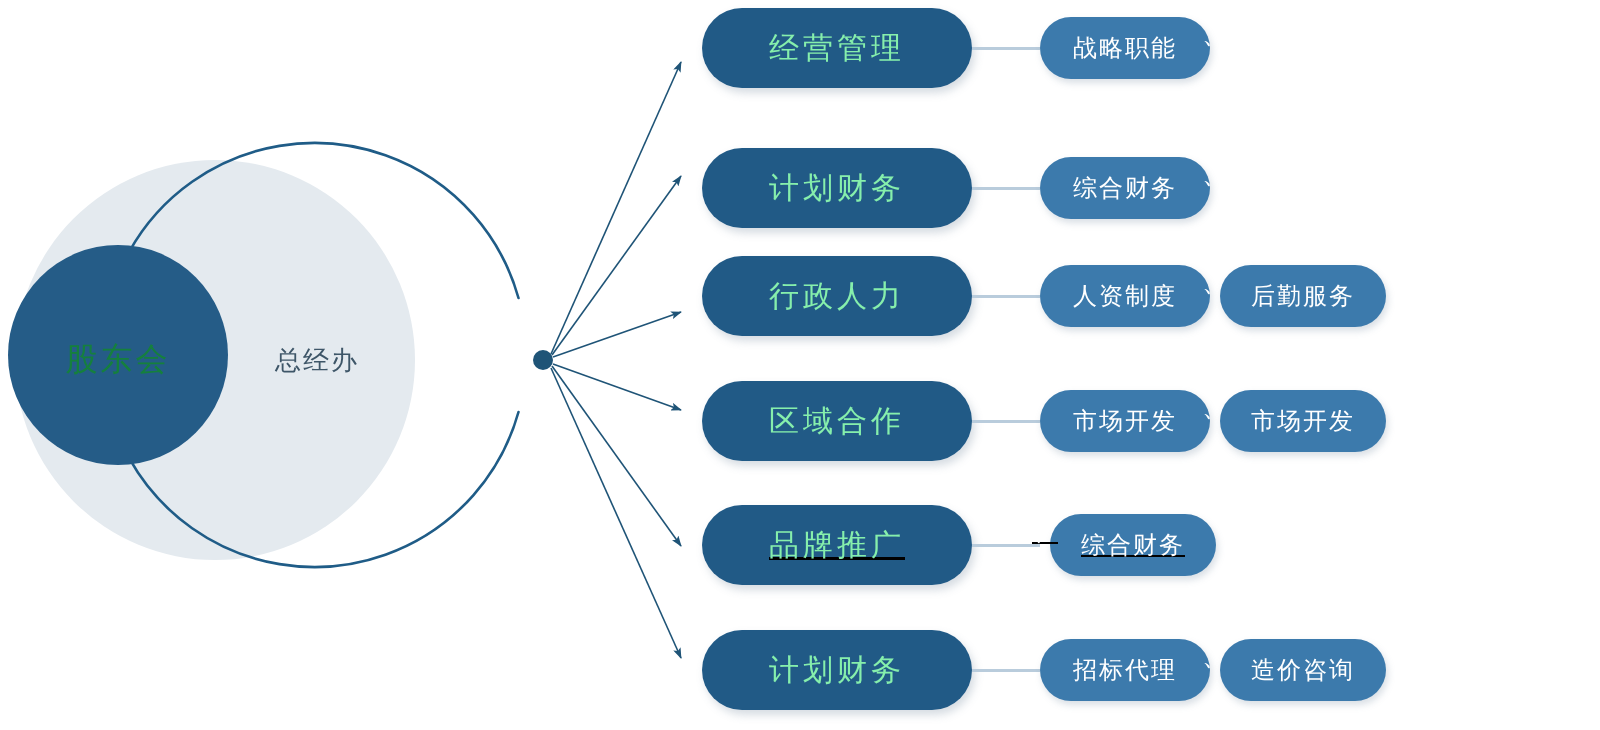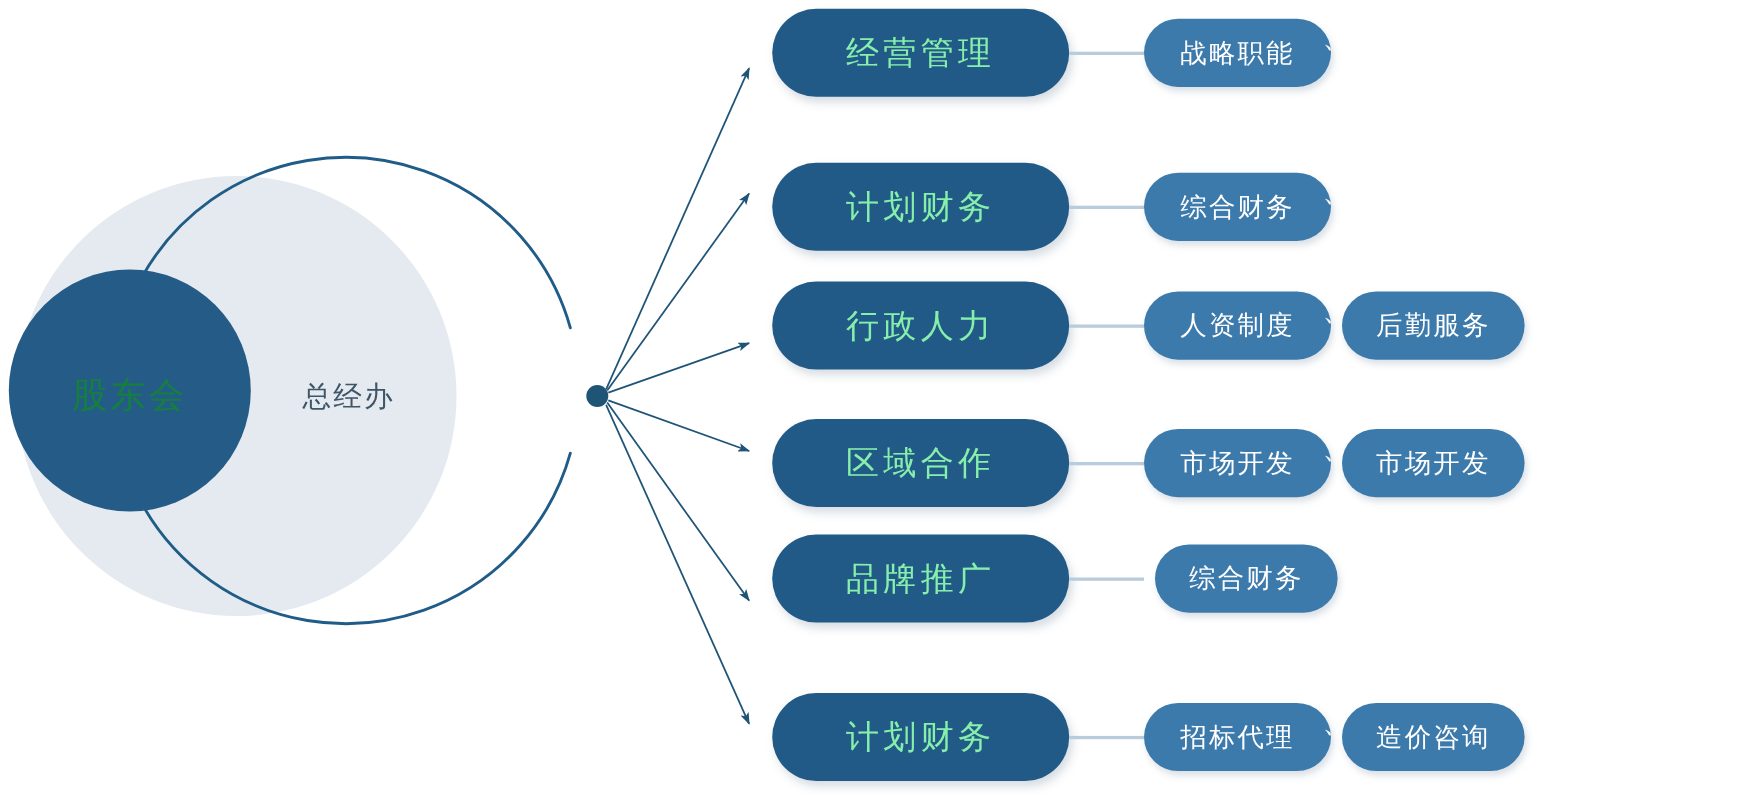--- a/index.html
+++ b/index.html
@@ -126,21 +126,21 @@
     <div class="row" style="top:381px;">
       <div class="dept-pill">区域合作</div>
       <div class="link-line"></div>
       <div class="sub-wrap">
         <div class="sub-pill sub-a">市场开发</div>
         <div class="sep">、</div>
         <div class="sub-pill sub-b">市场开发</div>
       </div>
     </div>
 
-    <div class="row" style="top:486px;">
+    <div class="row" style="top:505px;text-decoration:underline;">
       <div class="dept-pill">品牌推广</div>
       <div class="link-line"></div>
       <div class="sub-wrap">
         <div class="sep">、</div>
         <div class="sub-pill sub-b">综合财务</div>
       </div>
     </div>
 
     <div class="row" style="top:630px;">
       <div class="dept-pill">计划财务</div>

